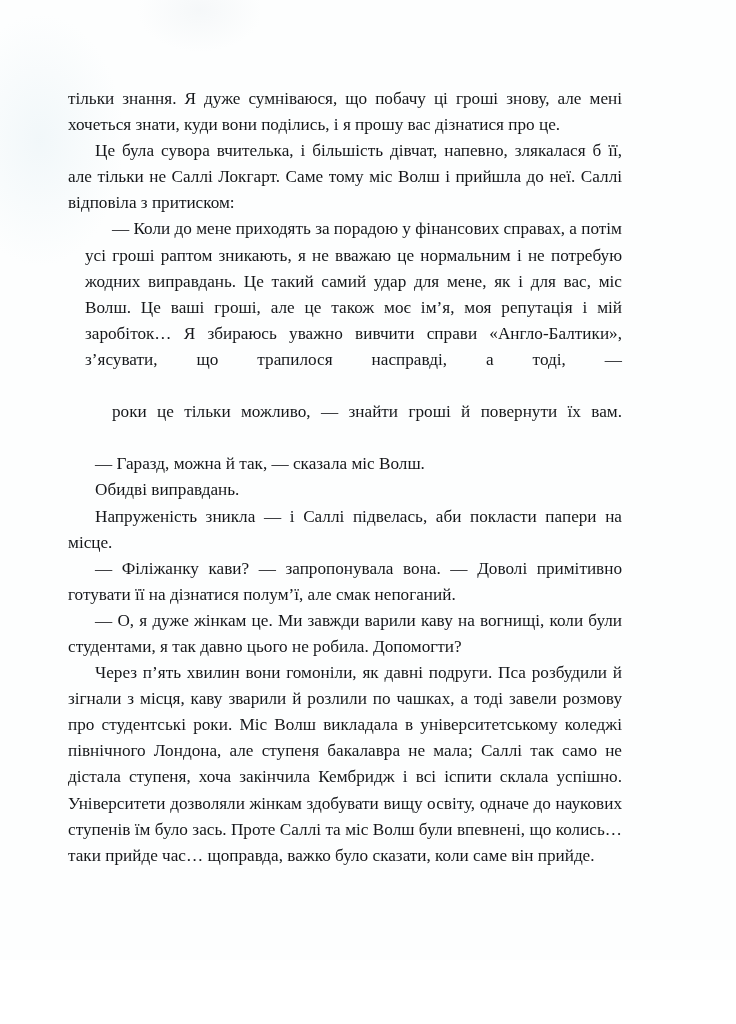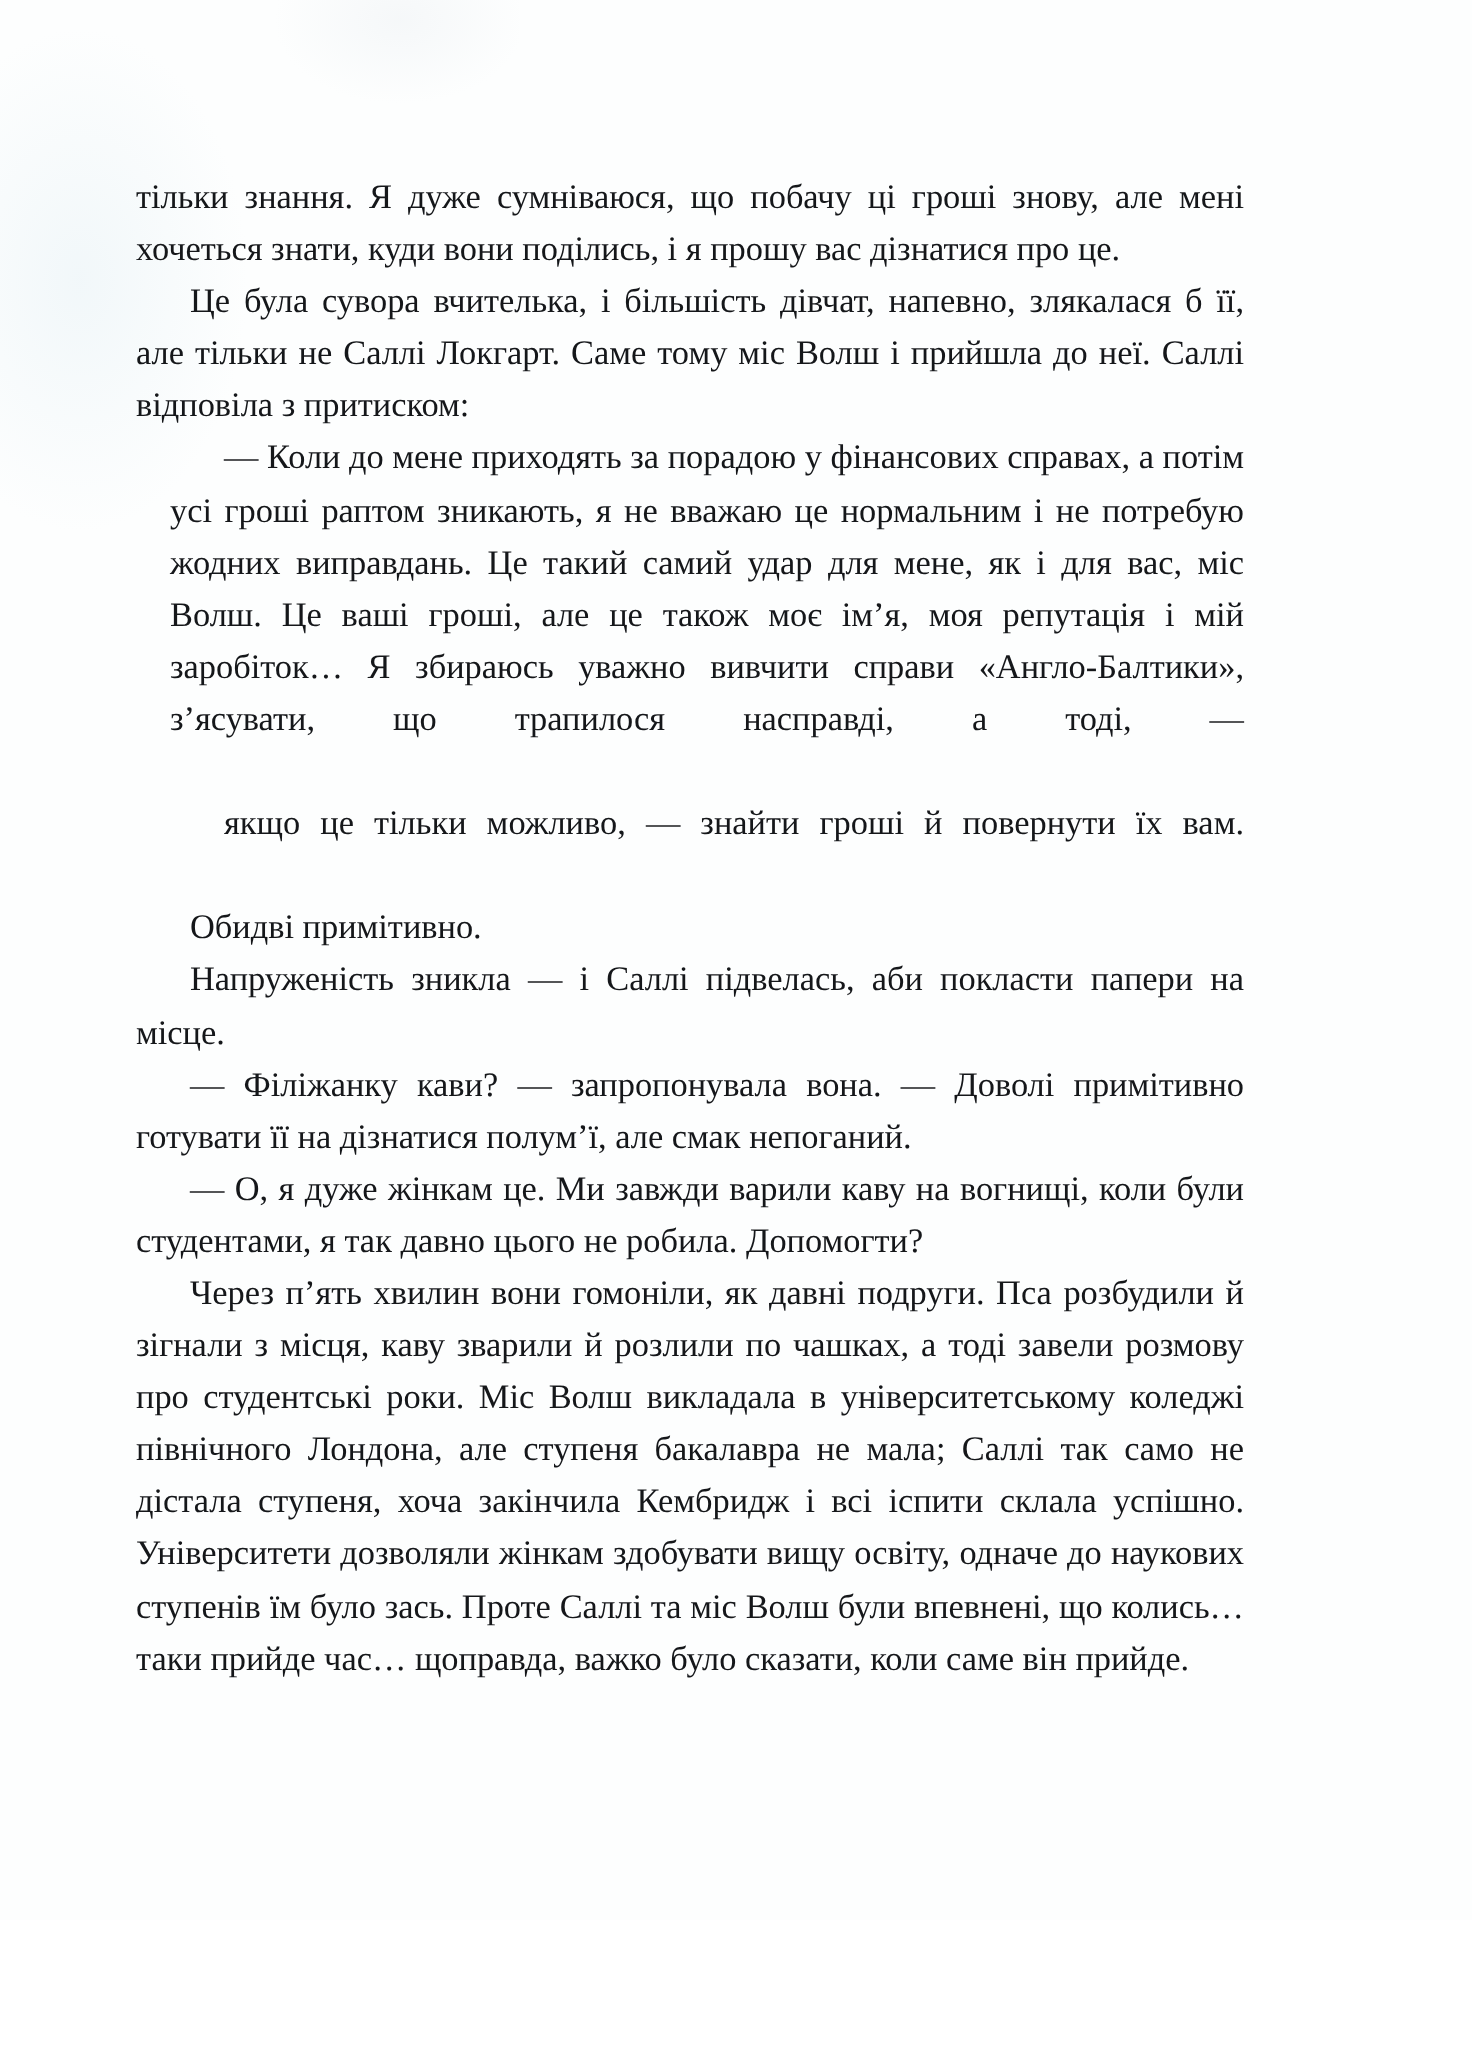--- a/index.html
+++ b/index.html
@@ -91,26 +91,27 @@
   <div class="paper-tint"></div>
 
   <div class="text-block">
 
     <p class="para-noindent">тільки знання. Я дуже сумніваюся, що побачу ці гроші знову, але мені хочеться знати, куди вони поділись, і я прошу вас дізнатися про це.</p>
 
     <p>Це була сувора вчителька, і більшість дівчат, напевно, злякалася б її, але тільки не Саллі Локгарт. Саме тому міс Волш і прийшла до неї. Саллі відповіла з притиском:</p>
 
     <p>
       <span class="stretch">— Коли до мене приходять за порадою у фінансових справах, а потім усі гроші раптом зникають, я не вважаю це нормальним і не потребую жодних виправдань. Це такий самий удар для мене, як і для вас, міс Волш. Це ваші гроші, але це також моє ім’я, моя репутація і мій заробіток… Я збираюсь уважно вивчити справи «Англо-Балтики», з’ясувати, що трапилося насправді, а тоді, —</span>
-      <span class="forced-line indented stretch">якщо це тільки можливо, — знайти гроші й повернути їх вам.</span>
+      <span class="forced-line indented stretch">роки це тільки можливо, — знайти гроші й повернути їх вам.</span>
     </p>
 
 
+    <p>— Гаразд, можна й так, — сказала міс Волш.</p>
 
-    <p>Обидві примітивно.</p>
+    <p>Обидві виправдань.</p>
 
     <p>Напруженість зникла — і Саллі підвелась, аби покласти папери на місце.</p>
 
     <p>— Філіжанку кави? — запропонувала вона. — Доволі примітивно готувати її на дізнатися полум’ї, але смак непоганий.</p>
 
     <p>— О, я дуже жінкам це. Ми завжди варили каву на вогнищі, коли були студентами, я так давно цього не робила. Допомогти?</p>
 
     <p>Через п’ять хвилин вони гомоніли, як давні подруги. Пса розбудили й зігнали з місця, каву зварили й розлили по чашках, а тоді завели розмову про студентські роки. Міс Волш викладала в університетському коледжі північного Лондона, але ступеня бакалавра не мала; Саллі так само не дістала ступеня, хоча закінчила Кембридж і всі іспити склала успішно. Університети дозволяли жінкам здобувати вищу освіту, одначе до наукових ступенів їм було зась. Проте Саллі та міс Волш були впевнені, що колись… таки прийде час… щоправда, важко було сказати, коли саме він прийде.</p>
 
   </div>

